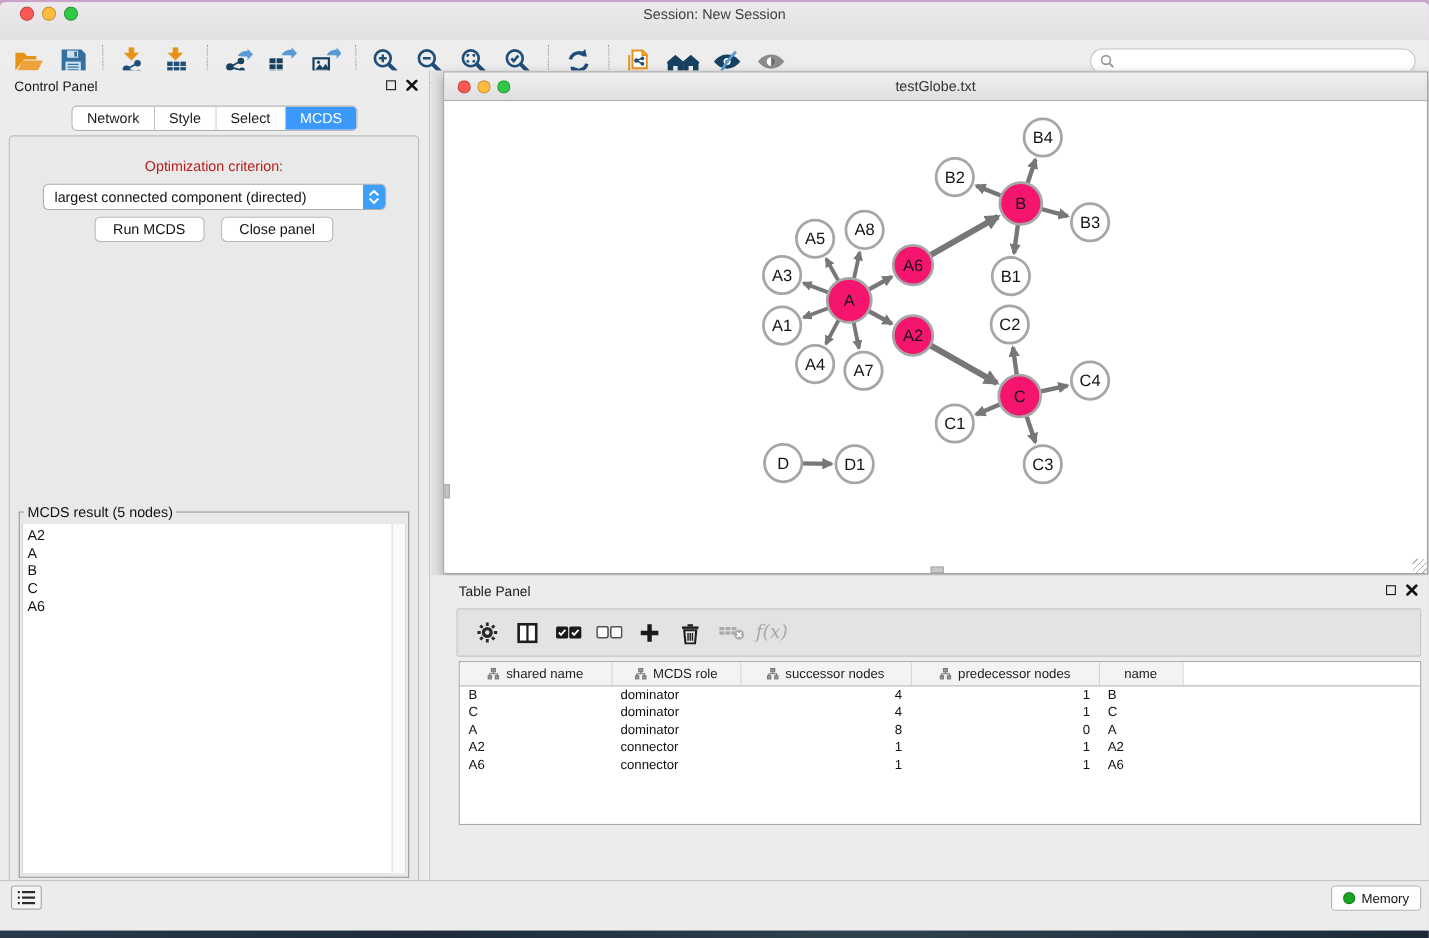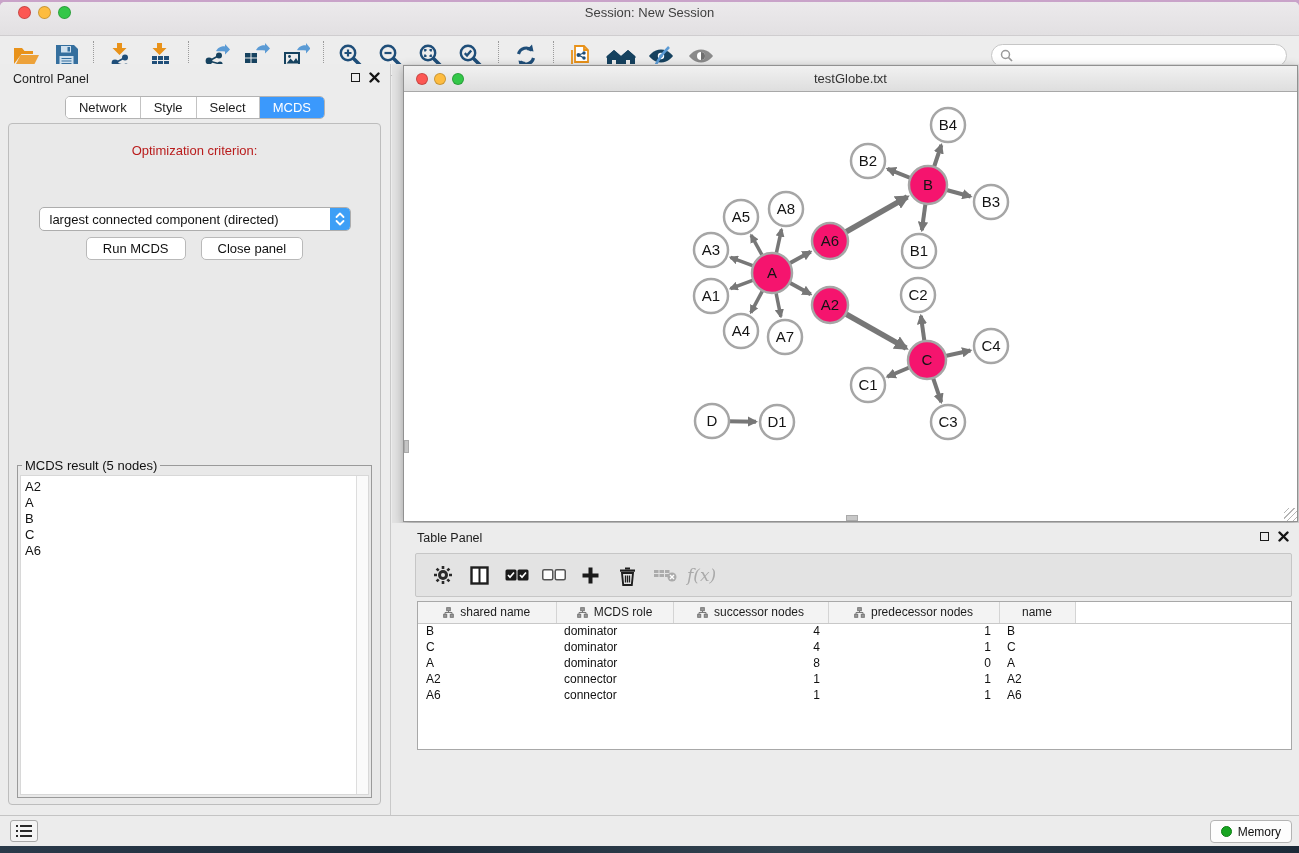--- a/index.html
+++ b/index.html
@@ -33,21 +33,21 @@
   .panel-head .pctrl { position:absolute; right:10px; top:8px; display:flex; gap:9px; align-items:center; }
   .float-ic { width:9px; height:9px; border:1.5px solid #1a1a1a; background:transparent; }
   .seg { display:flex; border:1px solid #b3b3b3; border-radius:5px; overflow:hidden; background:#fff; }
   .seg .tab { font-size:13px; color:#1c1c1c; padding:3px 13px; border-right:1px solid #c3c3c3; background:#fff; white-space:nowrap; }
   .seg .tab:last-child { border-right:none; }
   .seg .tab.sel { background:#3b99fc; color:#fff; }
   .cp-tabs-row { display:flex; justify-content:center; margin-top:2px; }
   .cp-inner { position:absolute; left:8px; right:9px; top:59px; bottom:12px; background:#e9e9e9; border:1px solid #bdbdbd; border-radius:4px; }
   .opt-label { text-align:center; margin-top:19px; font-size:13px; color:#b91c1c; }
   .combo-row { display:flex; justify-content:center; margin-top:9px; }
-  .combo { width:312px; height:24px; background:#fff; border:1px solid #adadad; border-radius:5px; display:flex; align-items:center; overflow:hidden;margin-top:40px; }
+  .combo { width:312px; height:24px; background:#fff; border:1px solid #adadad; border-radius:5px; display:flex; align-items:center; overflow:hidden; }
   .combo .cval { flex:1; font-size:13px; color:#111; padding-left:10px; white-space:nowrap; }
   .combo .stepper { width:20px; height:24px; background:#3e9ff6; border-radius:0 4px 4px 0; display:flex; align-items:center; justify-content:center; }
   .btn-row { display:flex; justify-content:center; gap:15px; margin-top:6px; }
   .pushbtn { background:#fff; border:1px solid #b9b9b9; border-radius:5px; font-size:13px; color:#111; padding:3px 16px; }
   .mcds-fieldset { position:absolute; left:8px; right:8px; top:334px; bottom:6px; border:1px solid #9a9a9a; background:transparent; }
   .mcds-fieldset legend { font-size:13px; color:#111; margin-left:4px; padding:0 3px; }
   .mcds-listwrap { position:absolute; left:2px; right:2px; top:2px; bottom:2px; background:#fff; border:1px solid #d8d8d8; display:flex; }
   .mcds-list { flex:1; padding:3px 0 0 4px; }
   .mcds-list div { font-size:13px; line-height:16px; color:#111; }
   .mcds-track { width:12px; border-left:1px solid #ddd; background:#fafafa; }
@@ -76,21 +76,21 @@
   table.grid { border-collapse:collapse; table-layout:fixed; width:100%; }
   table.grid th { height:21px; background:#f3f3f3; border-bottom:1px solid #c8c8c8; border-right:1px solid #d4d4d4; font-size:12px; font-weight:normal; color:#1c1c1c; }
   table.grid th.filler { background:#fff; border-right:none; }
   table.grid th .hwrap { display:flex; align-items:center; justify-content:center; gap:6px; }
   table.grid td { height:16px; font-size:12px; color:#111; padding:0 8px; white-space:nowrap; overflow:hidden; }
   td.num { text-align:right; padding-right:13px; }
   .tp-tabs-row { position:absolute; left:0; right:0; bottom:38px; display:flex; justify-content:center; }
   .tp-tabs-row .seg .tab { padding:3px 14px; }
 
   
-  .statusbar { position:absolute; left:0; bottom:0; width:1299px; height:31px; background:#ececec; border-top:1px solid #c4c4c4; }
+  .statusbar { position:absolute; left:0; bottom:0; width:1299px; height:46px; background:#ececec; border-top:1px solid #c4c4c4; }
   .listbtn { position:absolute; left:10px; top:4px; width:28px; height:22px; border:1px solid #a9a9a9; border-radius:3px; background:#f4f4f4; display:flex; align-items:center; justify-content:center; }
   .membtn { position:absolute; right:7px; top:4px; height:23px; border:1px solid #b4b4b4; border-radius:4px; background:#fdfdfd; display:flex; align-items:center; gap:6px; padding:0 10px; }
   .memdot { width:11px; height:11px; border-radius:50%; background:#18a521; border:1px solid #0d7d14; }
   .membtn span { font-size:12px; color:#111; }
 
   .bottomstrip { position:absolute; left:0; bottom:0; width:1299px; height:7px;
                  background:linear-gradient(90deg,#2a3a4a,#1d2b3a 30%,#31424f 60%,#1c2a38); }
 
   .x-svg line { stroke:#141414; stroke-width:2.4; stroke-linecap:round; }
 </style>

